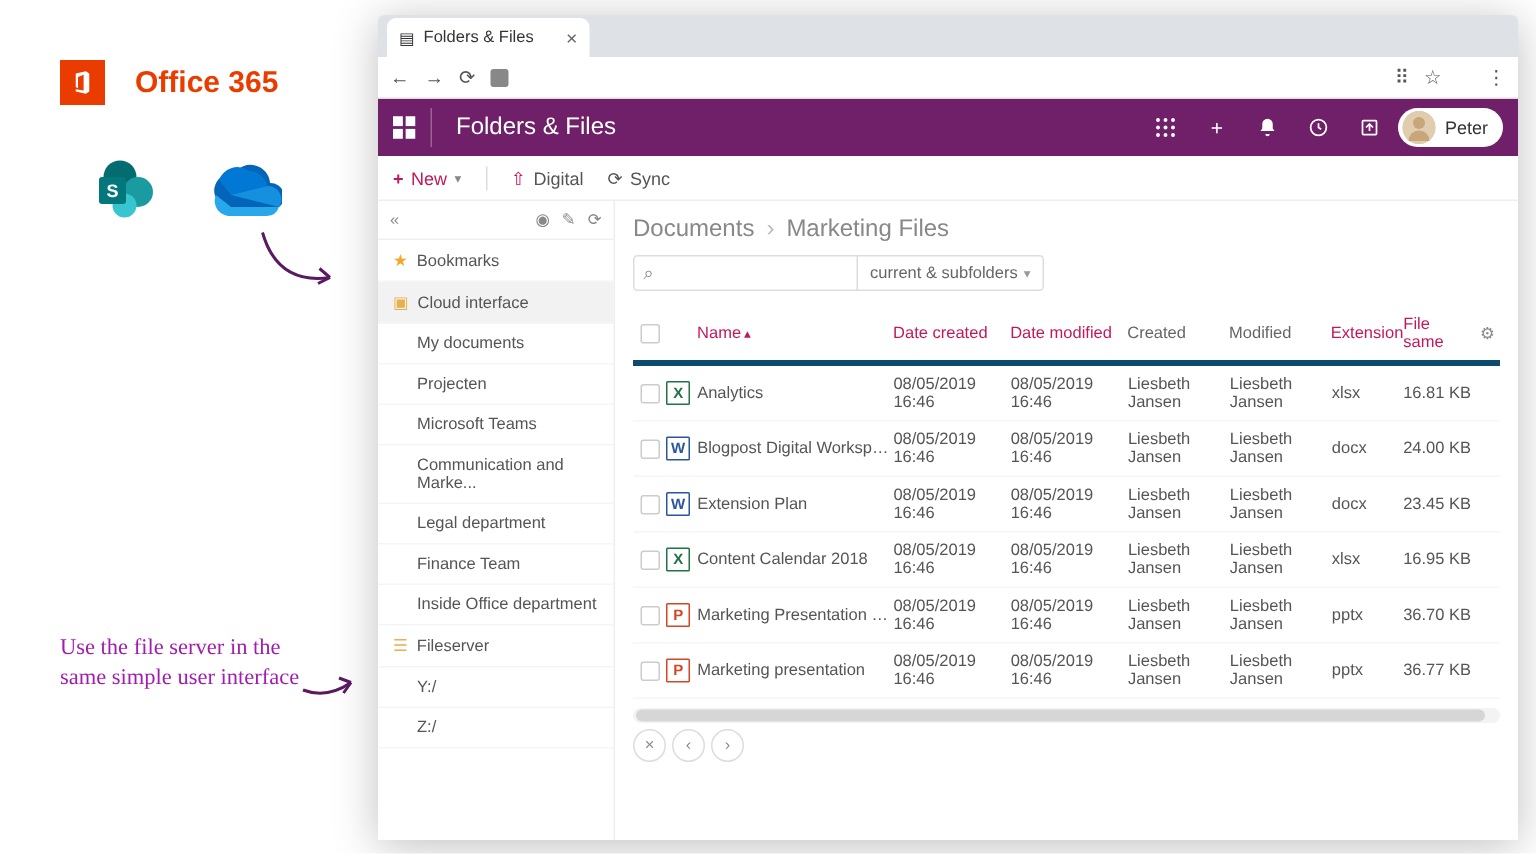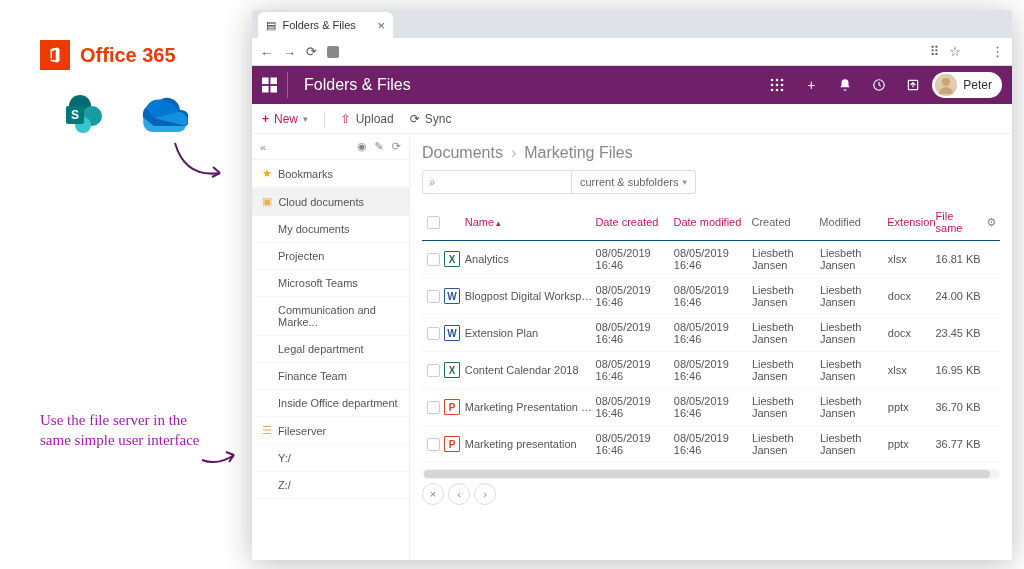--- a/index.html
+++ b/index.html
@@ -13,21 +13,21 @@
   position: relative;
   overflow: hidden;
 }
 
 .annotation-wrap {
   position: absolute;
   left: 0; top: 0;
   width: 250px; height: 569px;
   padding: 40px 10px 0 40px;
 }
-.o365-logo { display: flex; align-items: center; gap: 10px; margin-bottom: 20px; }
+.o365-logo { display: flex; align-items: center; gap: 20px; margin-bottom: 32px; }
 .o365-square { width: 30px; height: 30px; background: #eb3c00; display:flex; align-items:center; justify-content:center; color:#fff; font-weight:bold; font-size:16px; }
 .o365-text { color:#eb3c00; font-size:20px; font-weight:600; }
 .cloud-icons { display:flex; gap:30px; align-items:center; margin-left:20px; margin-top:10px; }
 .sp-icon { width:48px; height:48px; }
 .od-icon { width:50px; height:36px; }
 .arrow1 { width:60px; height:50px; margin-left:130px; margin-top:0px; }
 .anno-text {
   font-family: "Segoe Script", cursive;
   color: #a21caf;
   font-size: 15px;
@@ -99,21 +99,21 @@
 .content { flex:1; display:flex; flex-direction:column; padding:10px 12px 0 12px; overflow:hidden; }
 .breadcrumb { font-size:16px; color:#999; margin-bottom:8px; display:flex; align-items:center; gap:8px; }
 .breadcrumb .seg { color:#888; }
 .breadcrumb .sep { color:#bbb; }
 .search-row { display:flex; align-items:center; gap:0; margin-bottom:10px; }
 .search-box { width:150px; height:24px; border:1px solid #ddd; border-radius:3px 0 0 3px; display:flex; align-items:center; padding:0 6px; color:#888; }
 .search-input { border:none; outline:none; width:100%; font-size:11px; }
 .scope-box { height:24px; border:1px solid #ddd; border-left:none; border-radius:0 3px 3px 0; display:flex; align-items:center; padding:0 8px; font-size:11px; color:#666; gap:4px; }
 
 .table { flex:1; overflow:auto; }
-.thead { display:flex; align-items:center; border-bottom:1px solid #0c4a6e; padding:6px 0; font-size:11px; }
+.thead { display:flex; align-items:center; border-bottom:4px solid #0c4a6e; padding:6px 0; font-size:11px; }
 .th { color:#c2185b; cursor:pointer; }
 .th.plain { color:#666; }
 .col-check { width:26px; display:flex; justify-content:center; }
 .col-icon { width:22px; }
 .col-name { width:156px; padding-left:2px; }
 .col-dc { width:92px; }
 .col-dm { width:92px; }
 .col-cby { width:80px; }
 .col-mby { width:80px; }
 .col-ext { width:56px; }
@@ -250,21 +250,21 @@
 
   <div class="toolbar">
     <div class="toolbar-btn accent">
       <span class="tb-plus">+</span>
       <span>New</span>
       <span class="tb-caret">▾</span>
     </div>
     <div class="tb-divider"></div>
     <div class="toolbar-btn">
       <span style="color:#c2185b">⇧</span>
-      <span>Upload</span>
+      <span>Digital</span>
     </div>
     <div class="toolbar-btn">
       <span>⟳</span>
       <span>Sync</span>
     </div>
   </div>
 
   <div class="main">
 
     <div class="sidebar">
@@ -277,21 +277,21 @@
           <span>✎</span>
           <span>⟳</span>
         </div>
       </div>
       <div class="side-item">
         <span class="star-ic">★</span>
         <span>Bookmarks</span>
       </div>
       <div class="side-item selected">
         <span class="folder-ic">▣</span>
-        <span>Cloud documents</span>
+        <span>Cloud interface</span>
       </div>
       <div id="cloud-folders">
           <div class="side-item sub">
             <span class="gray-ic"></span>
             <span>My documents</span>
           </div>
           <div class="side-item sub">
             <span class="gray-ic"></span>
             <span>Projecten</span>
           </div>

